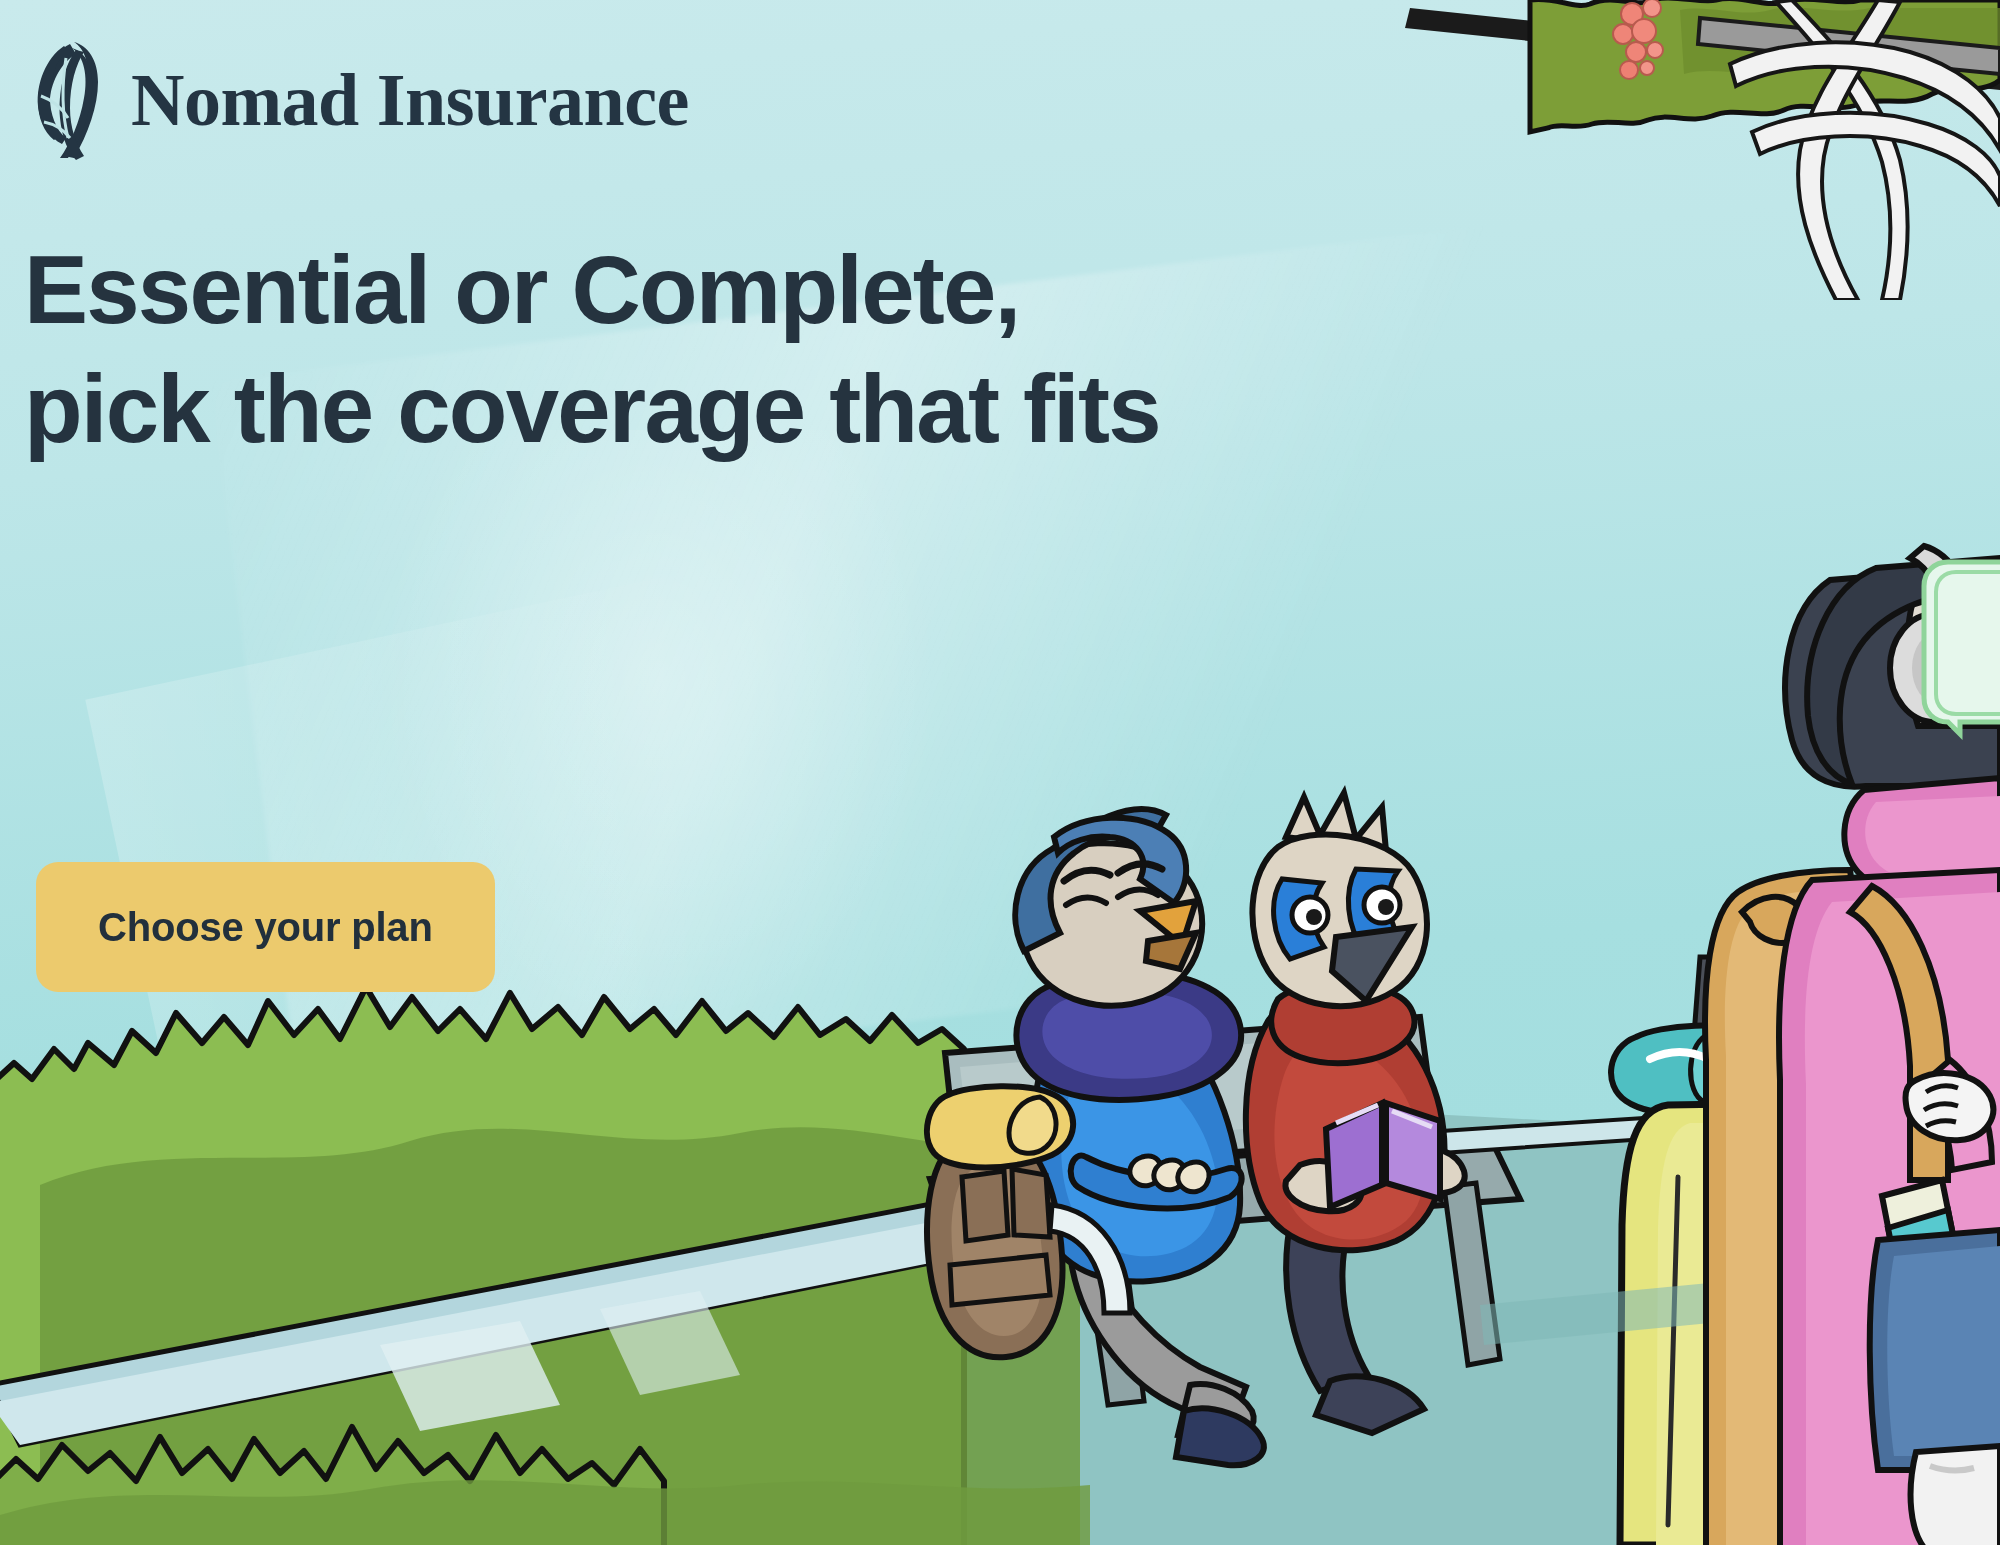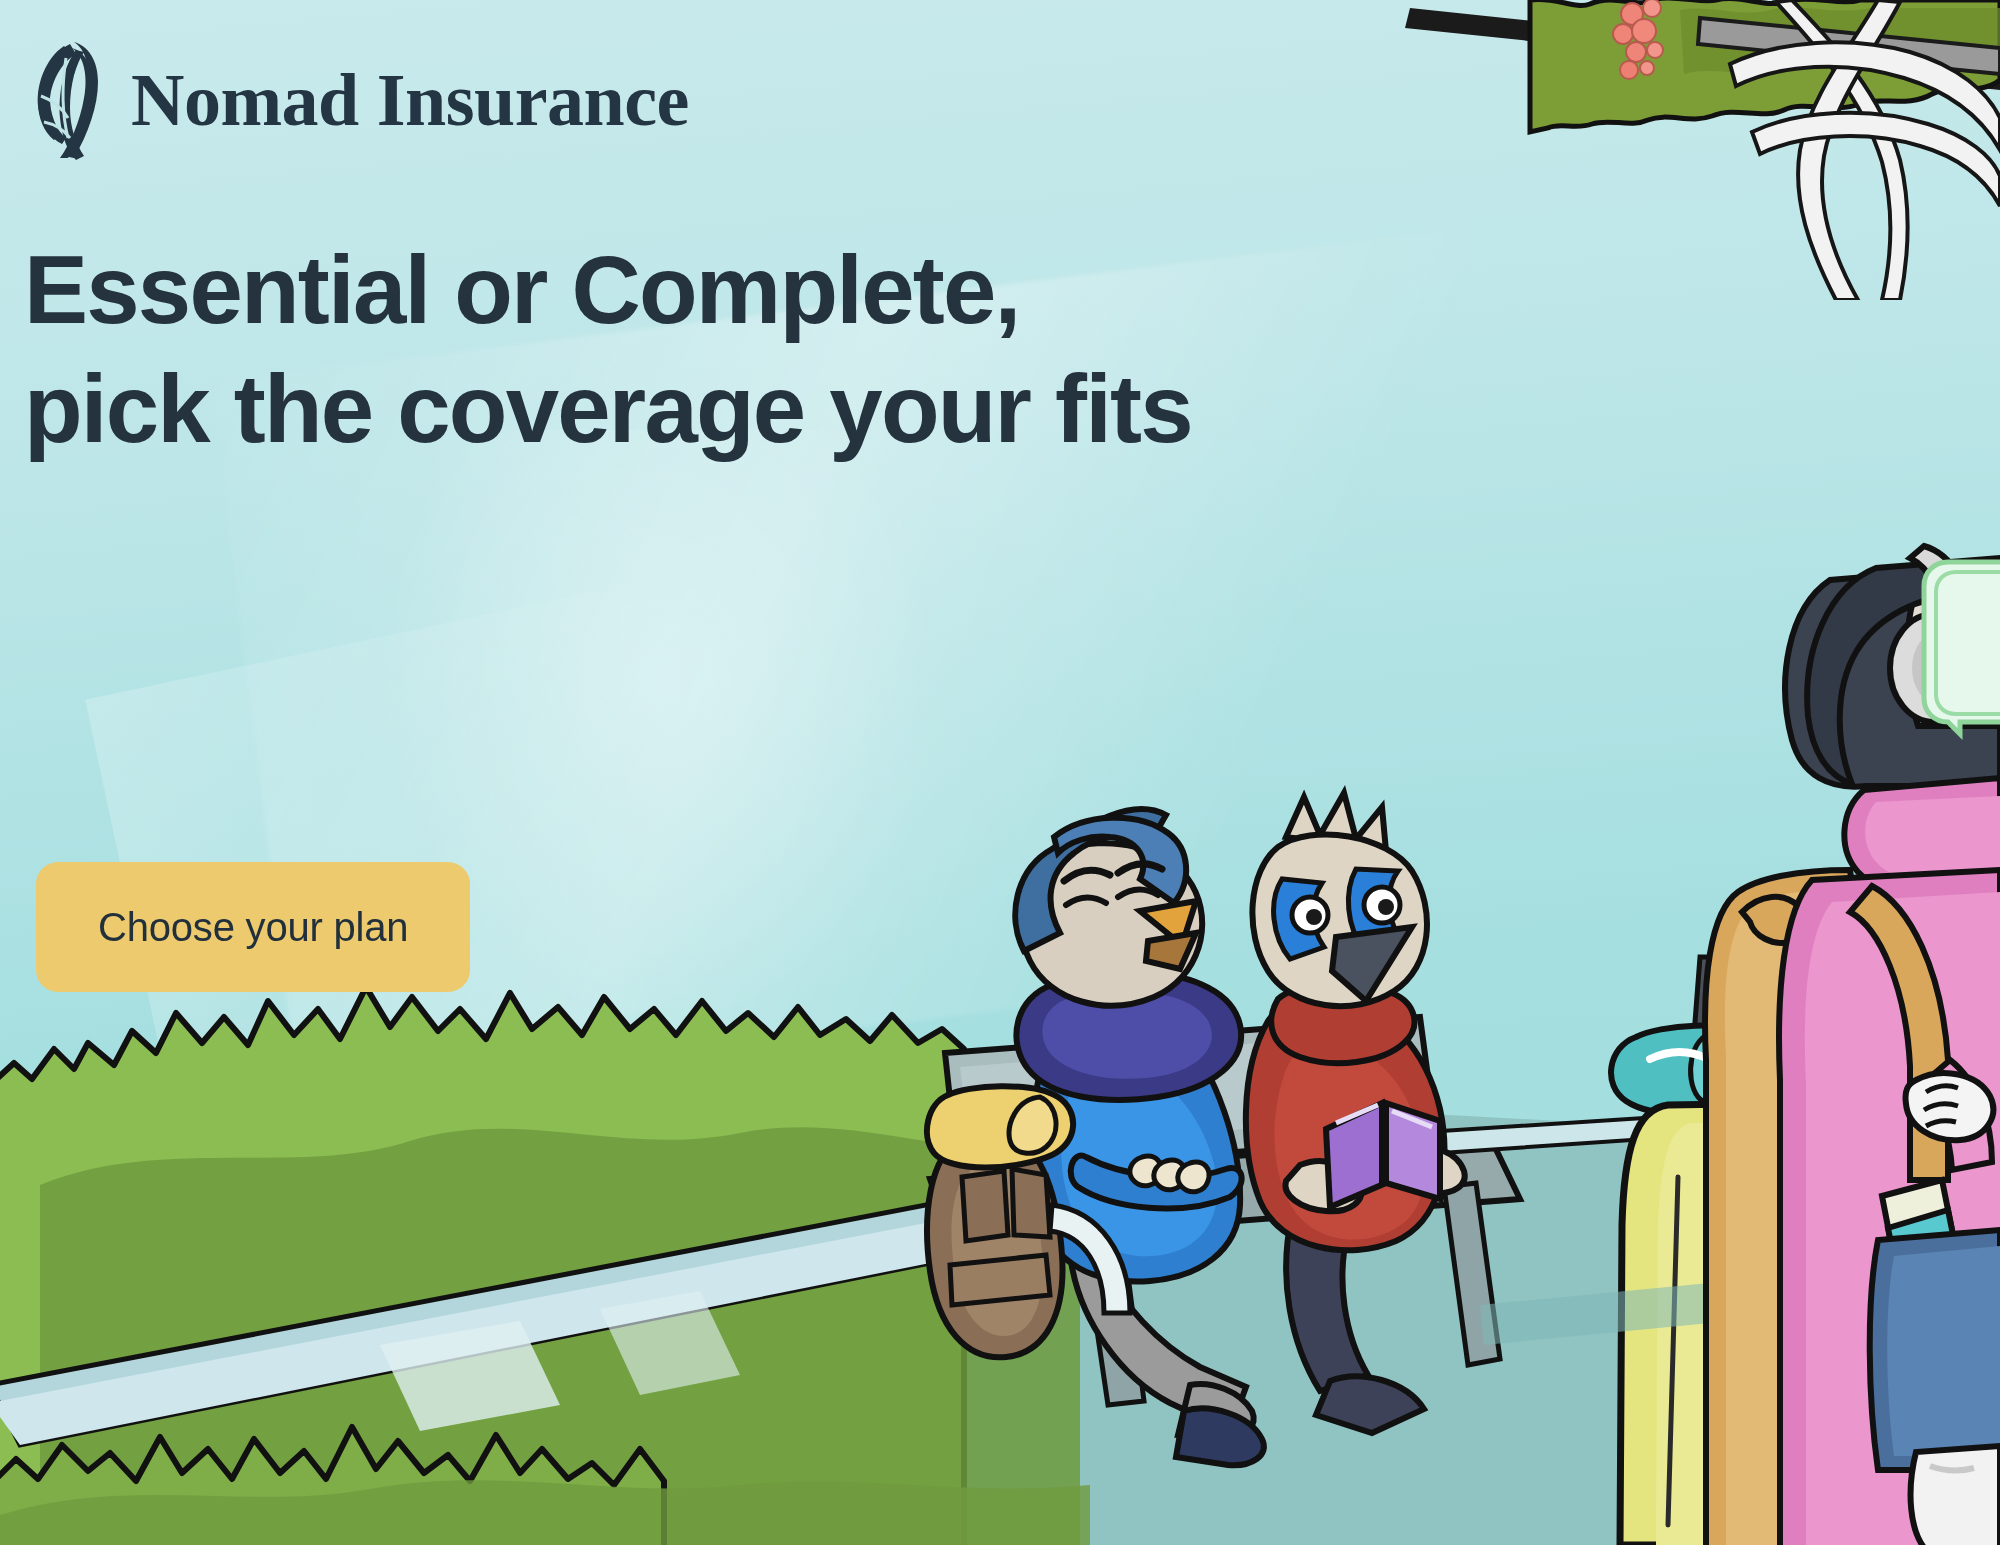--- a/index.html
+++ b/index.html
@@ -60,21 +60,21 @@
   #headline .hl-line { display: block; white-space: nowrap; }
 
   
   #cta-button {
     position: absolute; left: 36px; top: 862px;
     z-index: 30;
     background: #ecca6d;
     border: none; border-radius: 22px;
     padding: 0 62px;
     height: 130px;
-    font-size: 40px; font-weight: 400;
+    font-size: 40px; font-weight: 700;
     color: #22303c;
     font-family: "Liberation Sans", sans-serif;
     cursor: pointer;
     letter-spacing: -0.2px;
     white-space: nowrap;
   }
 
   
   #side-card {
     position: absolute; right: -34px; top: 548px;
@@ -367,18 +367,18 @@
                C46 104 40 88 40 68 C40 44 46 24 54 12 Z" fill="#243543"></path>
       <path d="M11 56 C22 60 32 68 38 78" stroke="#bfe4e6" stroke-width="3" fill="none"></path>
       <path d="M14 82 C24 84 34 90 40 98" stroke="#bfe4e6" stroke-width="3" fill="none"></path>
       <path d="M36 18 C32 44 32 74 38 98" stroke="#bfe4e6" stroke-width="3" fill="none"></path>
     </svg>
     <div id="logo-text">Nomad Insurance</div>
   </div>
 
   <h1 id="headline">
     <span class="hl-line">Essential or Complete,</span>
-    <span class="hl-line">pick the coverage your fits</span>
+    <span class="hl-line">pick the coverage that fits</span>
   </h1>
 
   <button id="cta-button">Choose your plan</button>
 
 </div>
 
 </body></html>

